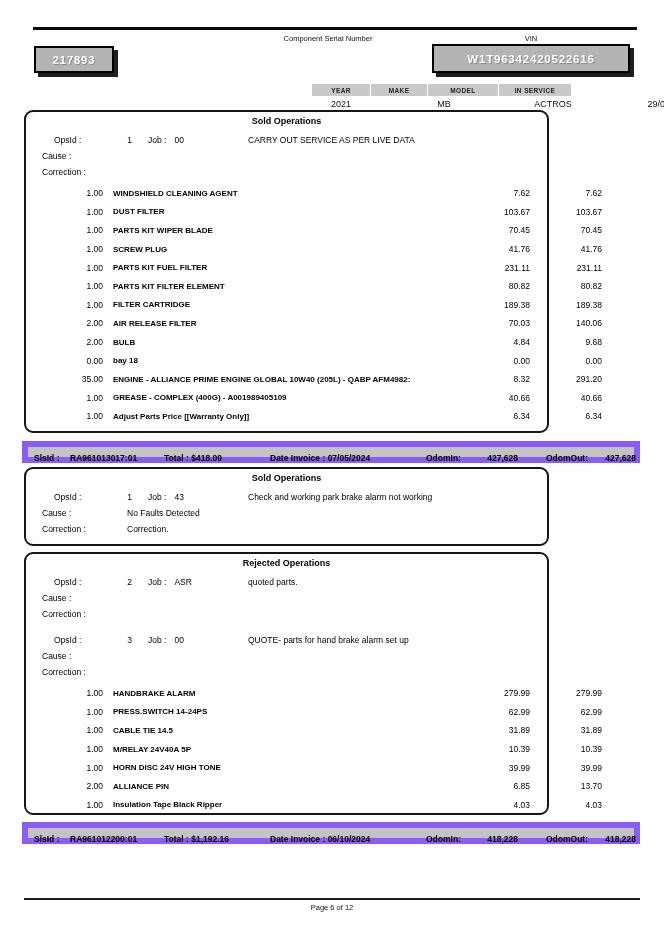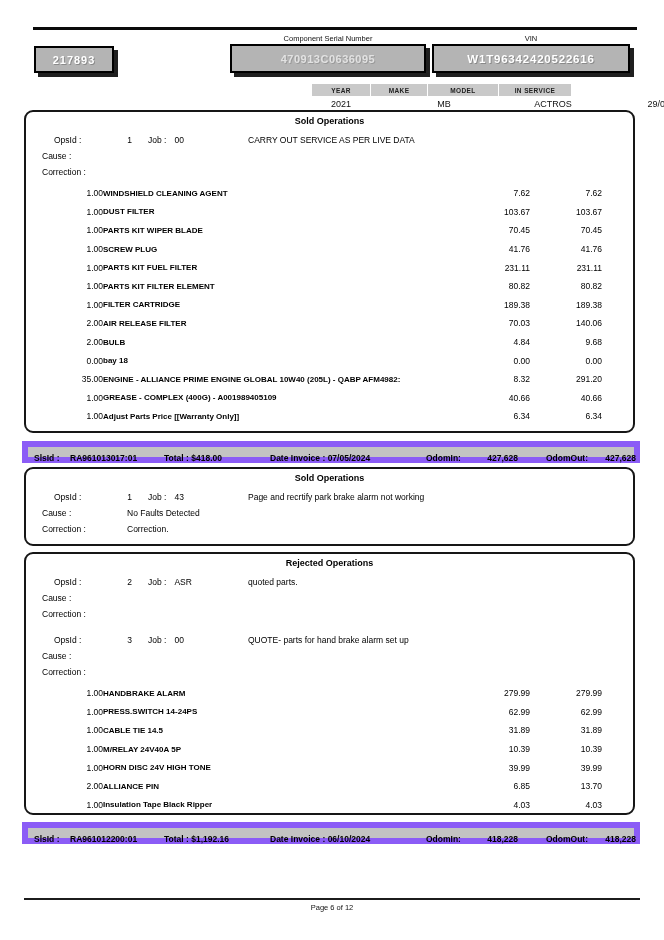--- a/index.html
+++ b/index.html
@@ -21,37 +21,37 @@
 
   
   .veh { position:absolute; left:312px; top:84px; width:258px; }
   .veh-head { display:grid; grid-template-columns:58px 56px 70px 72px; column-gap:1px; }
   .veh-head span { background:#c9c9c9; height:12px; display:flex; align-items:center; justify-content:center;
                    font-size:6.5px; font-weight:bold; color:#222; letter-spacing:0.4px; }
   .veh-vals { display:grid; grid-template-columns:58px 56px 70px 72px; column-gap:1px;gap:46px; }
   .veh-vals span { height:15px; display:flex; align-items:center; justify-content:center; font-size:9px; color:#111; }
 
   
-  .opbox { position:absolute; left:24px; width:611px; border:2px solid #161616; border-radius:9px; background:#fff; }
+  .opbox { position:absolute; left:24px; width:525px; border:2px solid #161616; border-radius:9px; background:#fff; }
   .opbox-a { top:110px; height:323px; }
   .opbox-b { top:467px; height:79px; }
   .opbox-c { top:552px; height:263px; }
   .opbox-title { text-align:center; font-size:9px; font-weight:bold; margin-top:4px; }
 
   .op-block { margin-top:6px; }
   .op-block + .op-block { margin-top:10px; }
   .op-line { display:grid; grid-template-columns:60px 18px 16px 100px 1fr; padding-left:28px; height:16px; align-items:center; font-size:8.5px; }
   .op-line .opsid-val { text-align:right; }
   .op-line .job-cell { display:flex; gap:8px; }
   .kv-line { display:grid; grid-template-columns:85px 1fr; padding-left:16px; height:16px; align-items:center; font-size:8.5px; }
 
   .parts { margin-top:4px; }
   .part-row { display:grid; grid-template-columns:77px 354px 73px 72px; height:18.6px; align-items:center; font-size:8.5px; }
   .part-row .qty { text-align:right; }
-  .part-row .pdesc { padding-left:0; font-weight:bold; font-size:8px; white-space:nowrap; overflow:hidden; }
+  .part-row .pdesc { padding-left:10px; font-weight:bold; font-size:8px; white-space:nowrap; overflow:hidden; }
   .part-row .unit, .part-row .ptotal { text-align:right; }
 
   
   .sumbar { position:absolute; left:22px; width:618px; height:22px; background:#c3c3c3; border:6px solid #8b5cf6; font-size:8.5px; font-weight:bold; }
   .sumbar-1 { top:441px; }
   .sumbar-2 { top:822px; }
   .sumbar span { position:absolute; top:6px; white-space:nowrap; }
   .s-slsid-label { left:6px; }
   .s-slsid { left:42px; }
   .s-total { left:136px; }
@@ -67,21 +67,20 @@
 </head>
 <body>
 
 <div class="page">
 
   <div class="top-rule"></div>
 
   <div class="hbtn hbtn-stock">217893</div>
 
   <div class="hlabel hlabel-serial">Component Serial Number</div>
-  <div class="hbtn hbtn-serial">470913C0636095</div>
 
   <div class="hlabel hlabel-vin">VIN</div>
   <div class="hbtn hbtn-vin">W1T96342420522616</div>
 
   <div class="veh">
     <div class="veh-head">
       <span>YEAR</span>
       <span>MAKE</span>
       <span>MODEL</span>
       <span>IN SERVICE</span>
@@ -231,21 +230,21 @@
 
         <div class="op-block">
           <div class="op-line">
             <span>OpsId :</span>
             <span class="opsid-val">1</span>
             <span></span>
             <span class="job-cell">
               <span>Job :</span>
               <span>43</span>
             </span>
-            <span>Page and recrtify park brake alarm not working</span>
+            <span>Check and working park brake alarm not working</span>
           </div>
           <div class="kv-line">
             <span>Cause :</span>
             <span>No Faults Detected</span>
           </div>
           <div class="kv-line">
             <span>Correction :</span>
             <span>Correction.</span>
           </div>
         </div>

